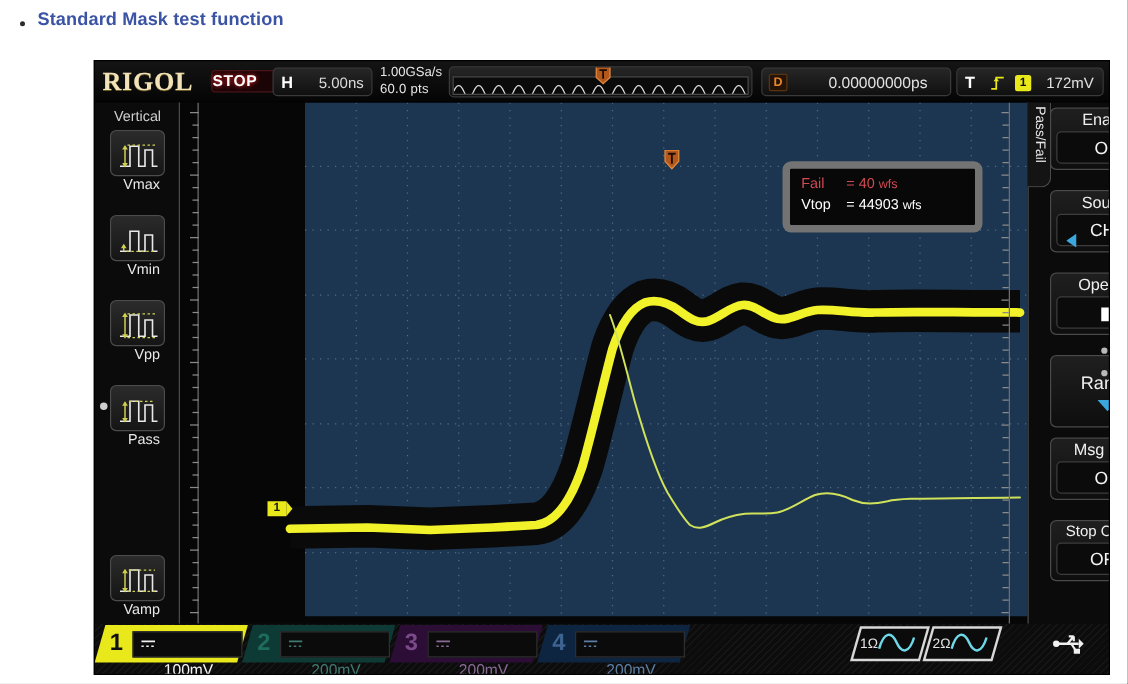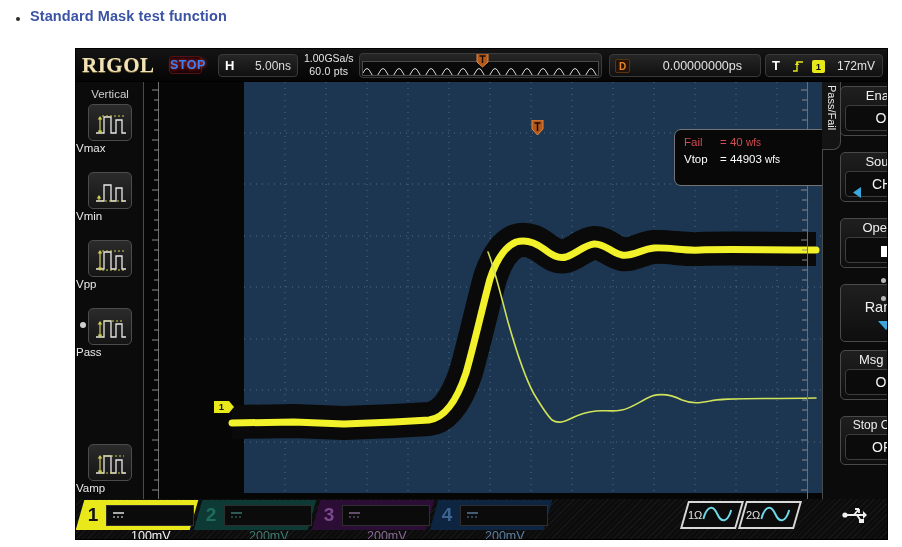--- a/index.html
+++ b/index.html
@@ -48,28 +48,28 @@
   #rigol-logo {
     position: absolute; left: 6px; top: 4px;
     font-family: "Liberation Serif", serif;
     font-weight: bold; font-size: 21px;
     color: #f2e2b8;
     letter-spacing: .5px;
     text-shadow: 0 1px 0 #6a5a28;
   }
   #stop-badge {
     position: absolute; left: 93px; top: 7px;
-    width: 33px; height: 18px;
+    width: 61px; height: 18px;
     background: #1b0406;
     border: 1px solid #4a1418;
     border-radius: 3px;
-    color: #3b82f6;
+    color: #ffffff;
     font-weight: bold; font-size: 12.5px;
     letter-spacing: .5px;
-    text-align: center; line-height: 17px;
+    text-align: left; line-height: 17px;
     text-shadow: 0 0 4px #ff2b2b;
   }
   .bevelbox {
     position: absolute;
     background: linear-gradient(#262626, #101010);
     border: 1px solid #3a3a3a;
     border-radius: 4px;
   }
   #h-box { left: 142px; top: 5px; width: 80px; height: 23px; }
   #h-box .lbl {
@@ -77,21 +77,21 @@
     color: #fff; font-weight: bold; font-size: 13px;
   }
   #h-box .val {
     position: absolute; right: 6px; top: 4px;
     color: #dcdcdc; font-size: 12px;
   }
   #srate {
     position: absolute; left: 228px; top: 3px;
     color: #e6e6e6; font-size: 10.5px; line-height: 13px;
   }
-  #srate .pts { letter-spacing: .2px; text-align: center; }
+  #srate .pts { letter-spacing: .2px; }
 
   #memview {
     left: 283px; top: 4px; width: 243px; height: 25px;
     overflow: hidden;
   }
   #memview .inner {
     position: absolute; left: 2px; top: 7px;
     width: 237px; height: 15px;
     background: #0a0a0a;
     border: 1px solid #4a4a4a;
@@ -143,21 +143,21 @@
   }
   .lmitem { position: absolute; left: 0; width: 68px; }
   .lmicon {
     position: relative; left: 12px;
     width: 44px; height: 37px;
     background: linear-gradient(#2b2b2b, #151515);
     border: 1px solid #4c4c4c; border-radius: 5px;
   }
   .lmicon svg { position: absolute; left: 3px; top: 2px; }
   .lmlabel {
-    width: 52px; text-align: left;
+    width: 52px; text-align: right;
     color: #e8e8e8; font-size: 11.5px; margin-top: 1px;
   }
   #leftdot {
     position: absolute; left: 4px; top: 240px;
     width: 6px; height: 6px; border-radius: 50%;
     background: #cfcfcf;
   }
   #leftmenu-divider {
     position: absolute; left: 67px; top: 33px;
     width: 1px; height: 417px; background: #4a4a4a;
@@ -188,24 +188,23 @@
     width: 580px; height: 411px;
     background: #1c3550;
   }
   #plotsvg { position: absolute; left: 0; top: 0; }
 
   
   #statsbox {
     position: absolute; left: 482px; top: 47px;
     width: 160px; height: 57px;
     background: #080808;
-    border: 1px solid #737373;
+    border: 6px solid #737373;
     border-radius: 7px;
     padding: 4px 0 12px 9px;
-    margin-left: 48px;
   }
   #statsbox .row {
     font-size: 11.5px; line-height: 16px;
     white-space: nowrap;
   }
   #statsbox .k { display: inline-block; min-width: 36px; }
   #statsbox .u { font-size: 10px; }
   #statsbox .r-fail { color: #d04b52; }
   #statsbox .r-pass { color: #49b35a; }
   #statsbox .r-total { color: #ffffff; }

